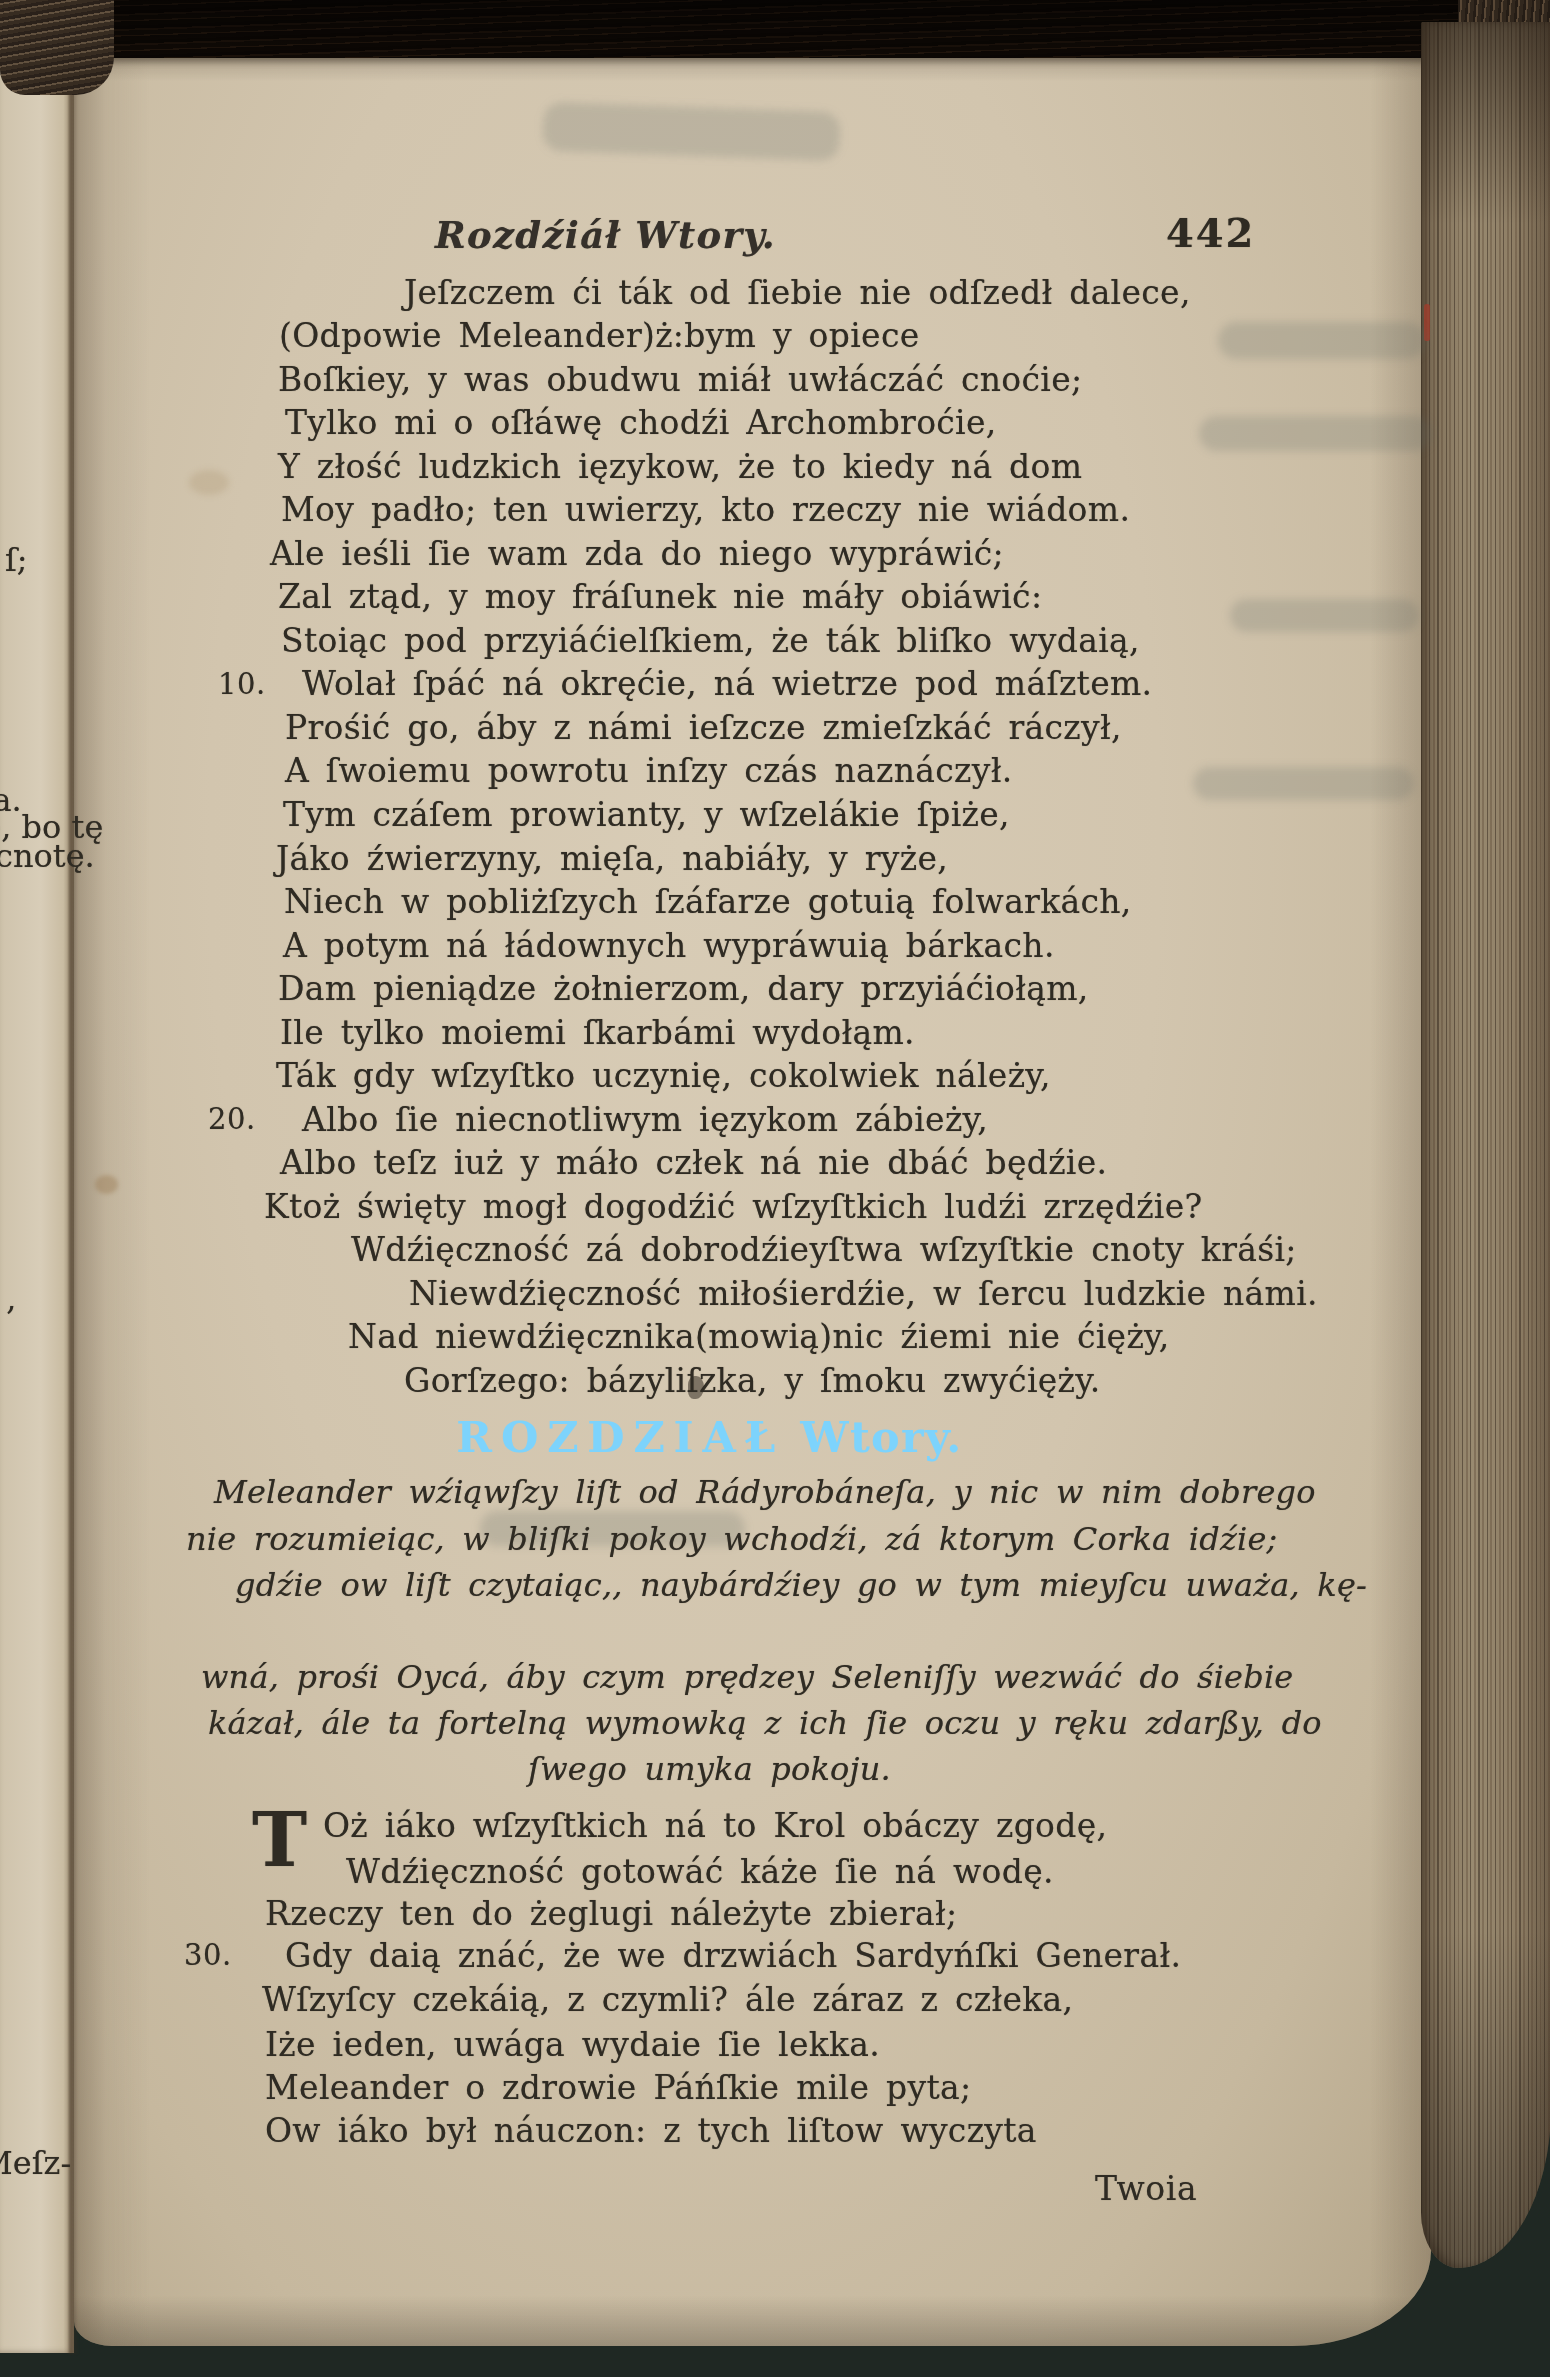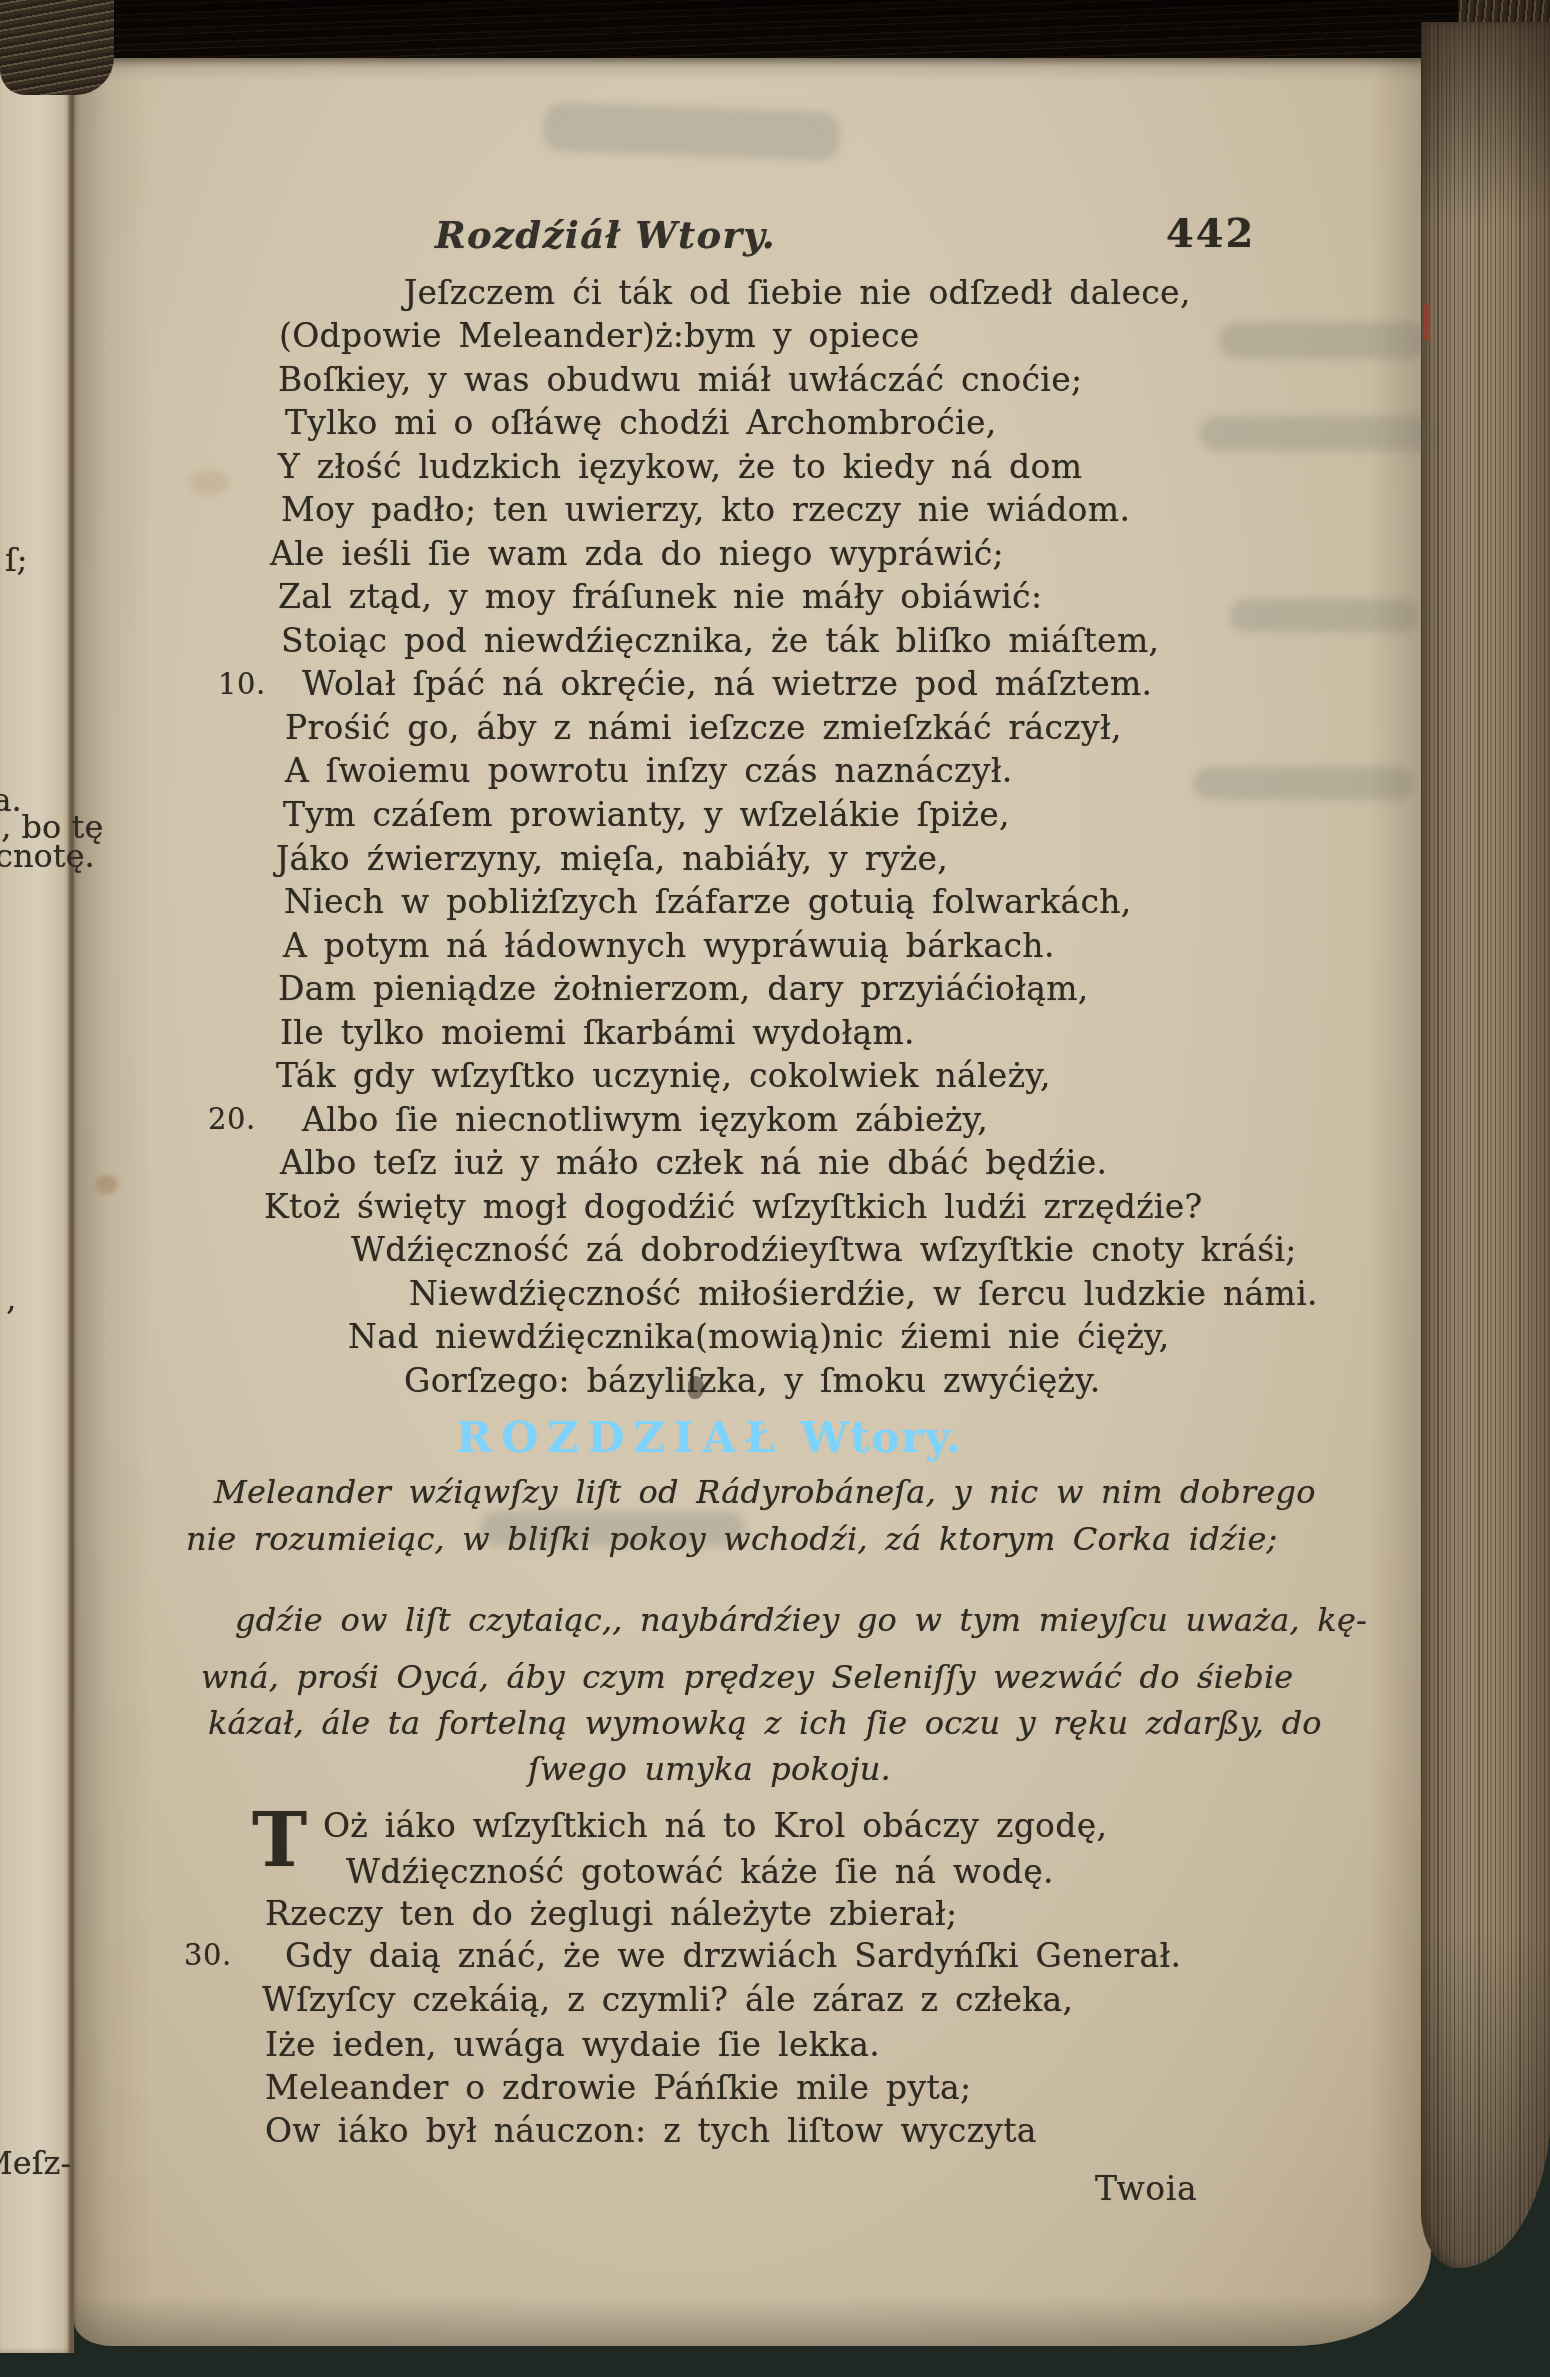--- a/index.html
+++ b/index.html
@@ -120,21 +120,21 @@
   <div class="txt lineno" style="left:184px;top:1938px;">30.</div>
 
   <div class="txt v" style="left:404px;top:273px;">Jeſzczem ći ták od ſiebie nie odſzedł dalece,</div>
   <div class="txt v" style="left:279px;top:316px;">(Odpowie Meleander)ż:bym y opiece</div>
   <div class="txt v" style="left:278px;top:360px;">Boſkiey, y was obudwu miáł uwłáczáć cnoćie;</div>
   <div class="txt v" style="left:285px;top:403px;">Tylko mi o oſłáwę chodźi Archombroćie,</div>
   <div class="txt v" style="left:278px;top:447px;">Y złość ludzkich ięzykow, że to kiedy ná dom</div>
   <div class="txt v" style="left:281px;top:490px;">Moy padło; ten uwierzy, kto rzeczy nie wiádom.</div>
   <div class="txt v" style="left:270px;top:534px;">Ale ieśli ſie wam zda do niego wypráwić;</div>
   <div class="txt v" style="left:278px;top:577px;">Zal ztąd, y moy fráſunek nie máły obiáwić:</div>
-  <div class="txt v" style="left:281px;top:621px;">Stoiąc pod niewdźięcznika, że ták bliſko miáſtem,</div>
+  <div class="txt v" style="left:281px;top:621px;">Stoiąc pod przyiáćielſkiem, że ták bliſko wydaią,</div>
   <div class="txt v" style="left:302px;top:664px;">Wolał ſpáć ná okręćie, ná wietrze pod máſztem.</div>
   <div class="txt v" style="left:285px;top:708px;">Prośić go, áby z námi ieſzcze zmieſzkáć ráczył,</div>
   <div class="txt v" style="left:285px;top:751px;">A ſwoiemu powrotu inſzy czás naznáczył.</div>
   <div class="txt v" style="left:283px;top:795px;">Tym czáſem prowianty, y wſzelákie ſpiże,</div>
   <div class="txt v" style="left:276px;top:839px;">Jáko źwierzyny, mięſa, nabiáły, y ryże,</div>
   <div class="txt v" style="left:284px;top:882px;">Niech w pobliżſzych ſzáfarze gotuią folwarkách,</div>
   <div class="txt v" style="left:283px;top:926px;">A potym ná łádownych wypráwuią bárkach.</div>
   <div class="txt v" style="left:278px;top:969px;">Dam pieniądze żołnierzom, dary przyiáćiołąm,</div>
   <div class="txt v" style="left:280px;top:1013px;">Ile tylko moiemi ſkarbámi wydołąm.</div>
   <div class="txt v" style="left:276px;top:1056px;">Ták gdy wſzyſtko uczynię, cokolwiek náleży,</div>
@@ -145,21 +145,21 @@
   <div class="txt v" style="left:409px;top:1274px;">Niewdźięczność miłośierdźie, w ſercu ludzkie námi.</div>
   <div class="txt v" style="left:348px;top:1317px;">Nad niewdźięcznika(mowią)nic źiemi nie ćięży,</div>
   <div class="txt v" style="left:404px;top:1361px;">Gorſzego: bázyliſzka, y ſmoku zwyćięży.</div>
 
   <div class="chap-head center-line" style="position:absolute;left:252px;top:1412px;width:915px;">
     <span class="sp">ROZDZIAŁ</span><span> Wtory.</span>
   </div>
 
   <div class="txt arg" style="left:214px;top:1473px;">Meleander wźiąwſzy liſt od Rádyrobáneſa, y nic w nim dobrego</div>
   <div class="txt arg" style="left:186px;top:1520px;">nie rozumieiąc, w bliſki pokoy wchodźi, zá ktorym Corka idźie;</div>
-  <div class="txt arg" style="left:235px;top:1566px;margin-top:35px;">gdźie ow liſt czytaiąc,, naybárdźiey go w tym mieyſcu uważa, kę-</div>
+  <div class="txt arg" style="left:235px;top:1566px;">gdźie ow liſt czytaiąc,, naybárdźiey go w tym mieyſcu uważa, kę-</div>
   <div class="txt arg" style="left:201px;top:1658px;">wná, prośi Oycá, áby czym prędzey Seleniſſy wezwáć do śiebie</div>
   <div class="txt arg" style="left:208px;top:1704px;">kázał, ále ta fortelną wymowką z ich ſie oczu y ręku zdarßy, do</div>
   <div class="arg center-line" style="position:absolute;left:252px;top:1750px;width:915px;color:#2f2b23;text-shadow:0 0 0.9px rgba(47,43,35,.55);">ſwego umyka pokoju.</div>
 
   <div class="txt dropcap" style="left:252px;top:1803px;">T</div>
   <div class="txt v" style="left:323px;top:1806px;">Oż iáko wſzyſtkich ná to Krol obáczy zgodę,</div>
   <div class="txt v" style="left:346px;top:1852px;">Wdźięczność gotowáć káże ſie ná wodę.</div>
   <div class="txt v" style="left:265px;top:1894px;">Rzeczy ten do żeglugi náleżyte zbierał;</div>
   <div class="txt v" style="left:285px;top:1936px;">Gdy daią znáć, że we drzwiách Sardyńſki Generał.</div>
   <div class="txt v" style="left:262px;top:1980px;">Wſzyſcy czekáią, z czymli? ále záraz z człeka,</div>

